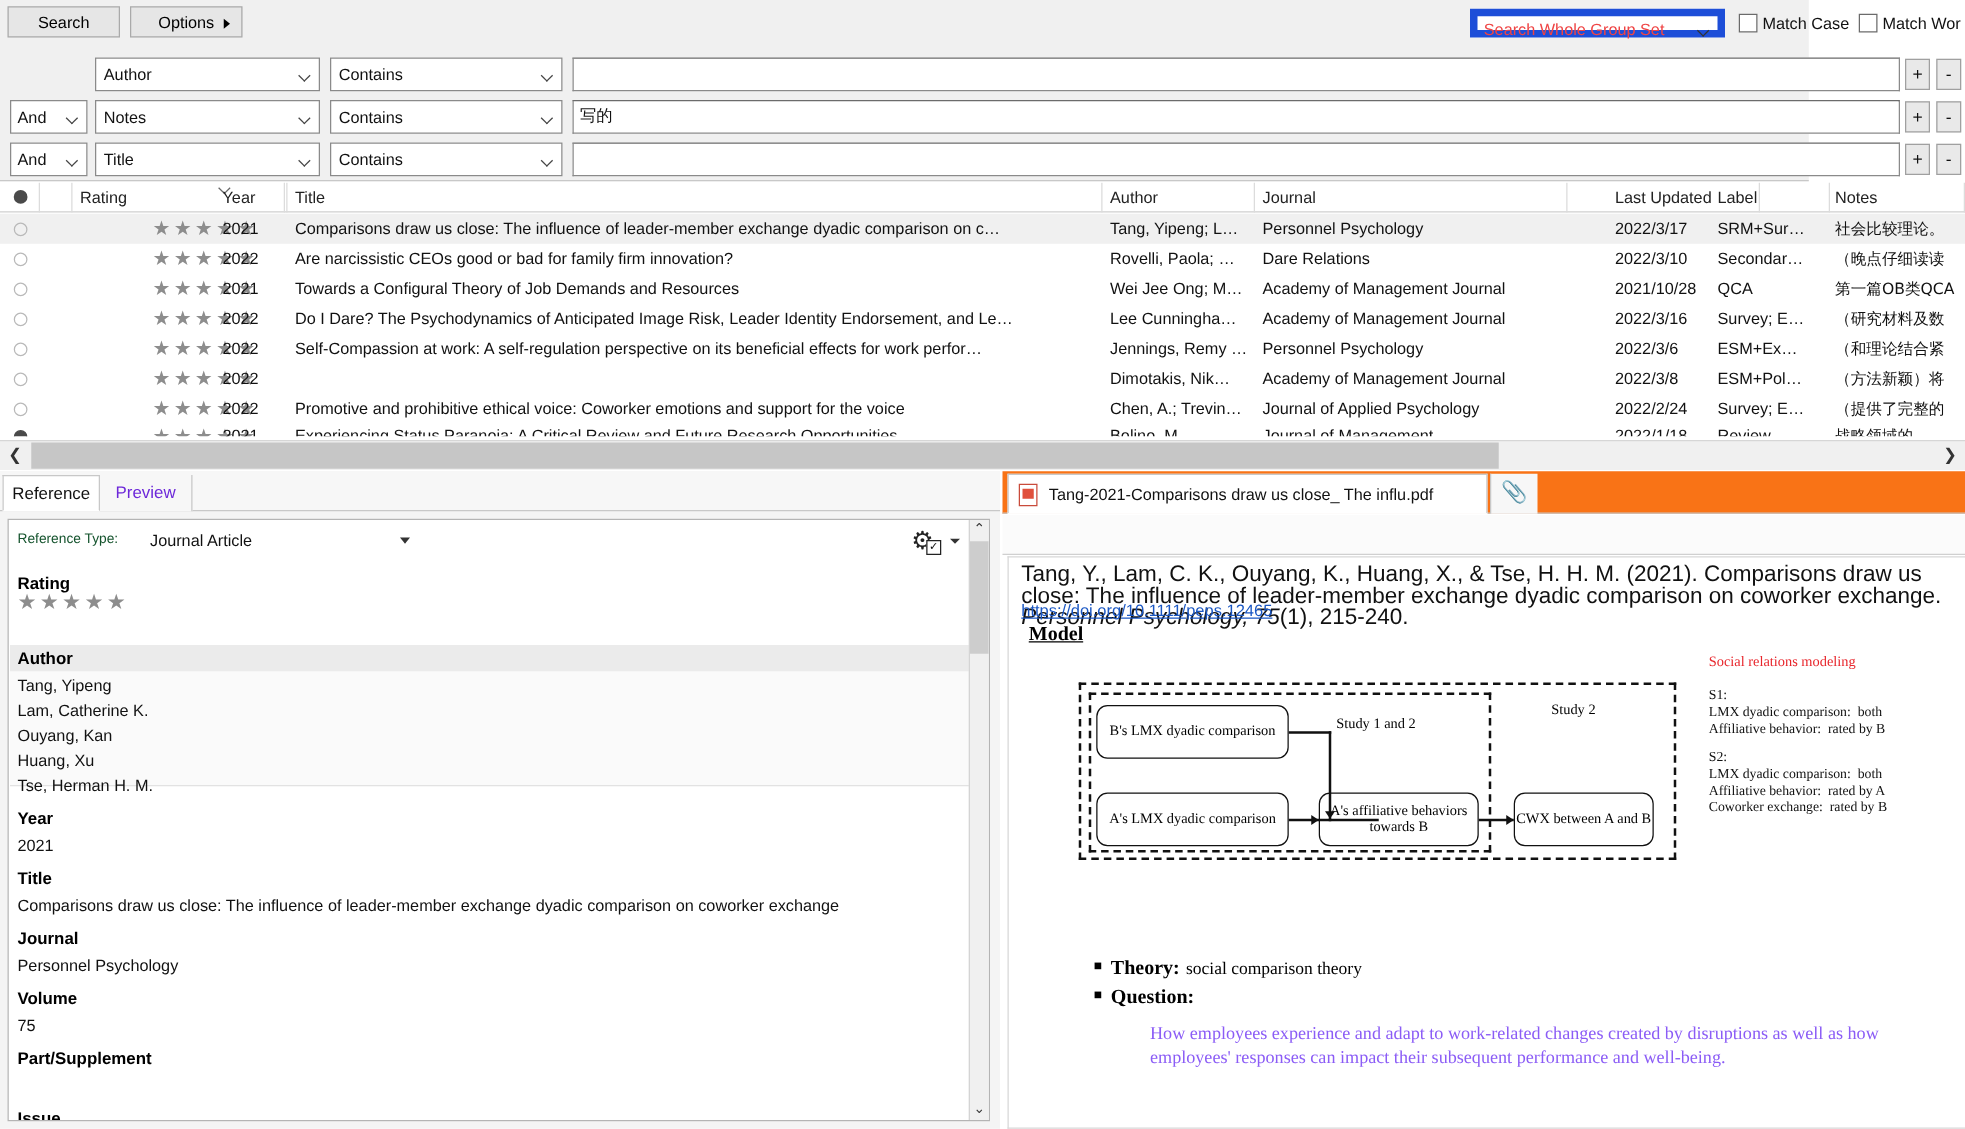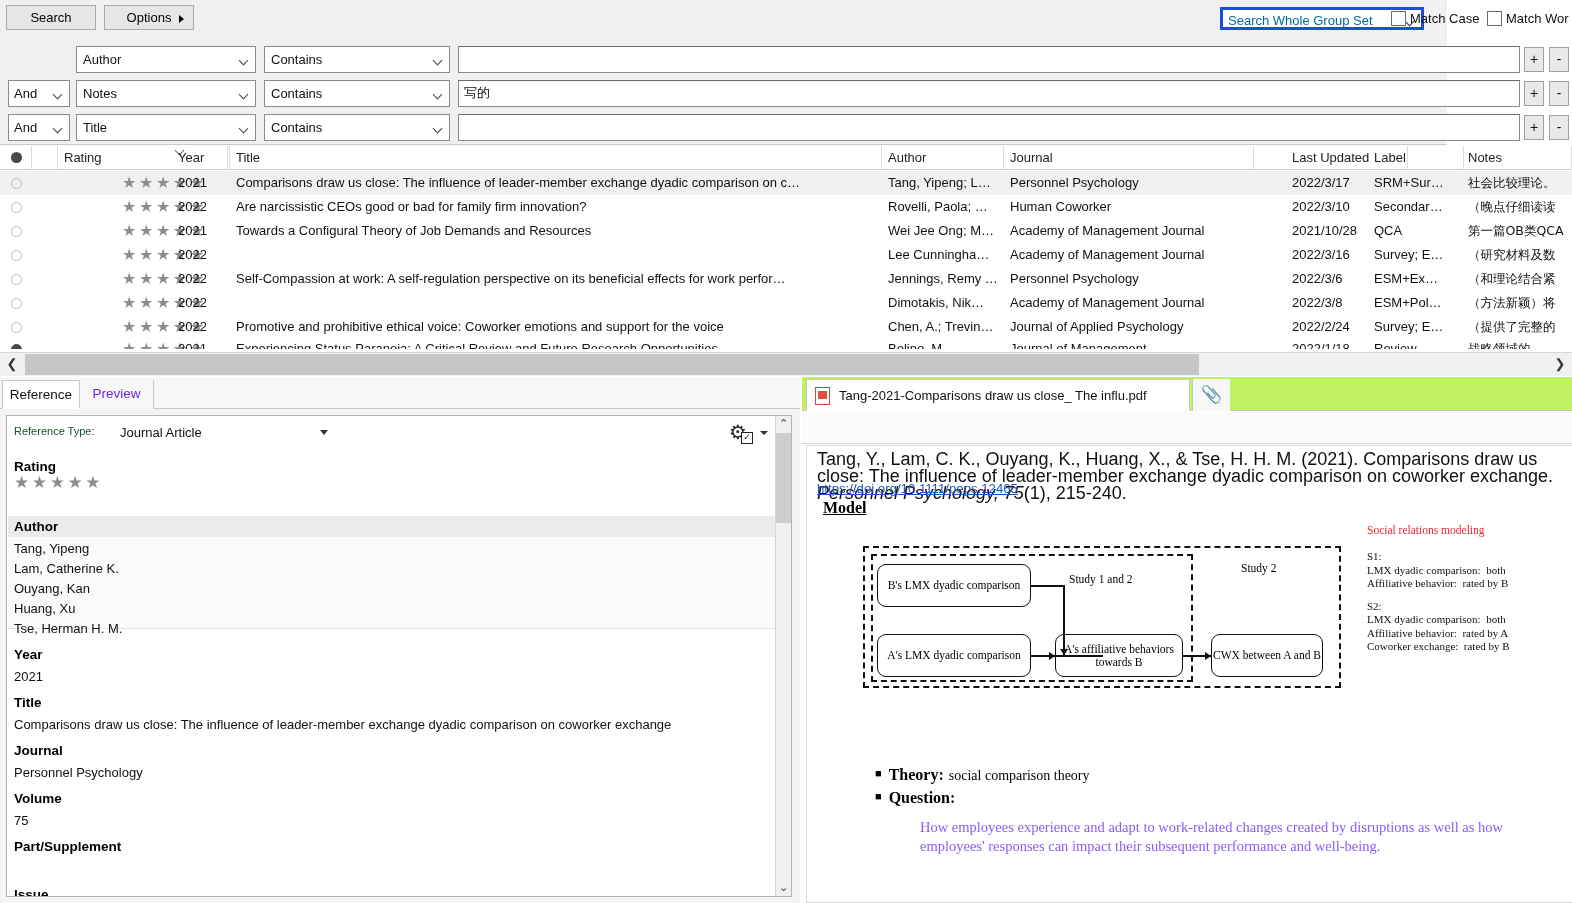--- a/index.html
+++ b/index.html
@@ -40,23 +40,23 @@
   #btn-options .opt-arrow {
     position: absolute; right: 9px; top: 9px;
     width: 0; height: 0;
     border-left: 5px solid #000;
     border-top: 4px solid transparent;
     border-bottom: 4px solid transparent;
   }
 
   #scope-select {
     position: absolute; left: 1176px; top: 7px; width: 204px; height: 23px;
-    background: #ffffff; border: 3px solid #1d4ed8;
+    background: #ffffff; border: 6px solid #1d4ed8;
     font-family: "Liberation Sans", sans-serif; font-size: 13px;
-    padding-left: 5px; line-height: 21px; color: #0369a1; margin-left: 44px;
+    padding-left: 5px; line-height: 21px; color: #ef4444;
   }
   #scope-select .chev {
     position: absolute; right: 8px; top: 8px;
     width: 7px; height: 7px;
     border-left: 1.4px solid #333; border-bottom: 1.4px solid #333;
     transform: rotate(-45deg);
   }
   .chk-wrap {
     position: absolute; top: 10px; height: 18px;
     font-size: 13px; line-height: 17px; color: #111; white-space: nowrap;
@@ -296,21 +296,21 @@
     background: #cdcdcd;
   }
 
   
   #pdf-pane {
     position: absolute; left: 802px; top: 0; width: 770px; height: 526px;
     background: #ffffff;
   }
   #pdf-tabbar {
     position: absolute; left: 0; top: 0; width: 770px; height: 34px;
-    background: #bef264; border-bottom: 1px solid #c8c8c8;
+    background: #f97316; border-bottom: 1px solid #c8c8c8;
   }
   #pdf-tab {
     position: absolute; left: 4px; top: 2px; width: 384px; height: 32px;
     background: #ffffff; border: 1px solid #c8c8c8; border-bottom: 1px solid #fff;
     font-size: 13px; line-height: 31px; color: #111;
     padding-left: 32px; overflow: hidden; white-space: nowrap;
   }
   #pdf-tab .pdfico {
     position: absolute; left: 8px; top: 7px; width: 15px; height: 18px;
     background: #fff; border: 1px solid #c94b3b;
@@ -541,21 +541,21 @@
     <div class="cell c-dot">
         <span class="dot-row"></span>
       </div>
     <div class="cell c-clip"></div>
     <div class="cell c-rate">
         <span class="stars">★★★★★</span>
       </div>
     <div class="cell c-year">2022</div>
     <div class="cell c-title">Are narcissistic CEOs good or bad for family firm innovation?</div>
     <div class="cell c-auth">Rovelli, Paola; …</div>
-    <div class="cell c-jour">Human Coworker</div>
+    <div class="cell c-jour">Dare Relations</div>
     <div class="cell c-upd">2022/3/10</div>
     <div class="cell c-label">Secondar…</div>
     <div class="cell c-notes cn">（晚点仔细读读</div>
   </div>
 
   <div class="tr" style="top:73px;">
     <div class="cell c-dot">
         <span class="dot-row"></span>
       </div>
     <div class="cell c-clip"></div>
@@ -573,20 +573,21 @@
 
   <div class="tr" style="top:97px;">
     <div class="cell c-dot">
         <span class="dot-row"></span>
       </div>
     <div class="cell c-clip"></div>
     <div class="cell c-rate">
         <span class="stars">★★★★★</span>
       </div>
     <div class="cell c-year">2022</div>
+    <div class="cell c-title">Do I Dare? The Psychodynamics of Anticipated Image Risk, Leader Identity Endorsement, and Le…</div>
     <div class="cell c-auth">Lee Cunningha…</div>
     <div class="cell c-jour">Academy of Management Journal</div>
     <div class="cell c-upd">2022/3/16</div>
     <div class="cell c-label">Survey; E…</div>
     <div class="cell c-notes cn">（研究材料及数</div>
   </div>
 
   <div class="tr" style="top:121px;">
     <div class="cell c-dot">
         <span class="dot-row"></span>

